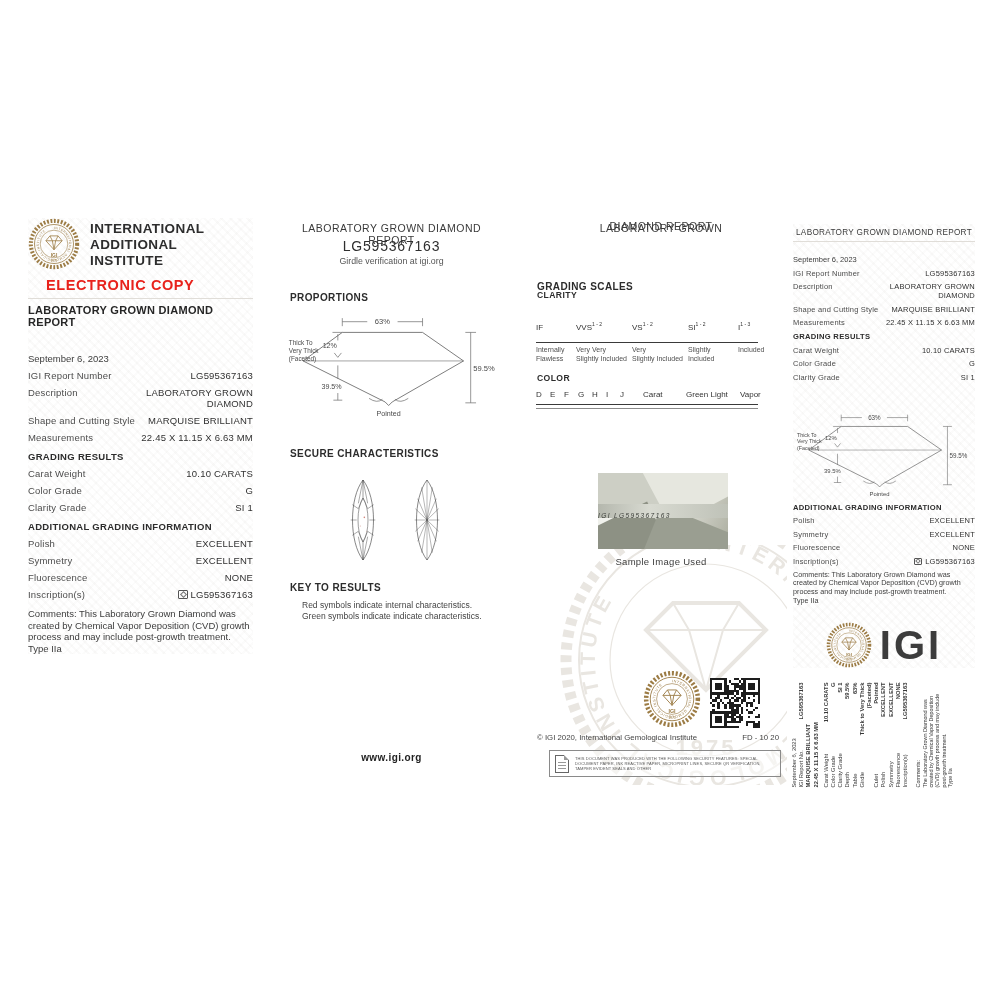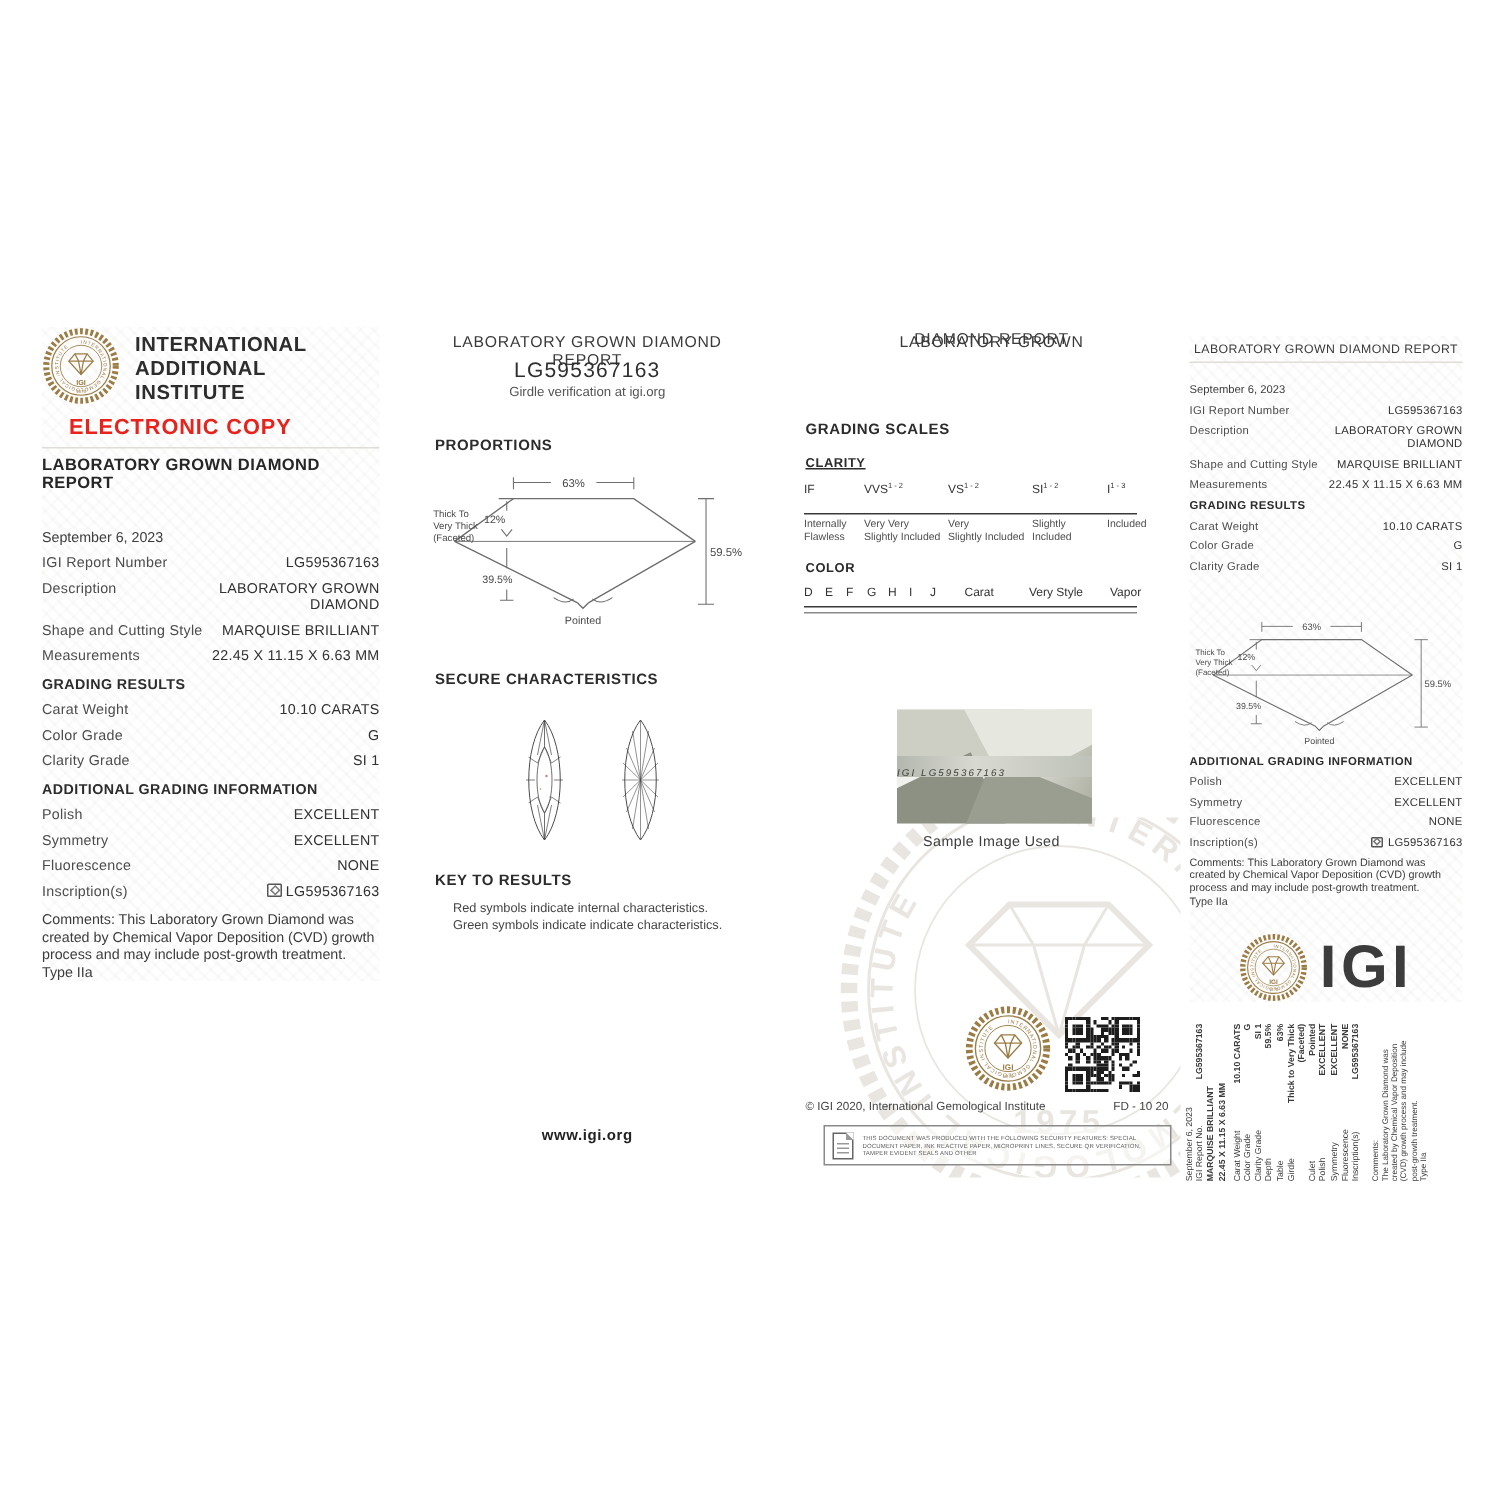--- a/index.html
+++ b/index.html
@@ -13,21 +13,21 @@
     background-image:repeating-linear-gradient(45deg,rgba(120,110,95,.035) 0 2px,transparent 2px 6px),
                      repeating-linear-gradient(-45deg,rgba(120,110,95,.025) 0 2px,transparent 2px 7px);
   }
   
   .row{display:flex;justify-content:space-between;align-items:flex-start;}
   .lbl{color:#4c4c4c;letter-spacing:.2px;}
   .val{text-align:right;color:#313131;letter-spacing:.2px;}
   .sec{font-weight:700;color:#2c2c2c;letter-spacing:.3px;}
   
   .p1{left:28px;top:218px;width:225px;font-size:9.5px;}
-  .p1-head{display:flex;align-items:center;}
+  .p1-head{display:flex;align-items:flex-start;}
   .p1-head .seal{width:52px;height:52px;flex:0 0 52px;}
   .org-name{margin-left:10px;font-weight:700;font-size:13.5px;line-height:16px;color:#2d2d2d;letter-spacing:.4px;padding-top:3px;}
   .ecopy{margin:7px 0 0 18px;color:#e8221c;font-weight:700;font-size:14.5px;letter-spacing:.6px;}
   .thin-rule{border-top:1px solid #e0ddd8;margin-top:5px;}
   .p1-title{margin-top:5px;font-weight:700;font-size:11px;color:#262626;letter-spacing:.3px;}
   .p1 .date{margin-top:25px;}
   .p1 .row{margin-top:6px;line-height:11px;}
   .p1 .sec{margin-top:8px;font-size:9.5px;}
   .p1 .comments{margin-top:8px;line-height:11.5px;color:#3c3c3c;}
   
@@ -280,21 +280,21 @@
     <text font-size="21" fill="#e9e6e1" letter-spacing="4" font-weight="bold"><textPath href="#wm-ring">INTERNATIONAL GEMOLOGICAL INSTITUTE</textPath></text>
     <text x="155" y="250" text-anchor="middle" font-size="22" fill="#e9e6e1" font-weight="bold" letter-spacing="3">1975</text>
   </svg>
 </div>
 
 <div class="panel p3" style="height:575px;">
   <div class="p3-abs p3-title" style="top:4px;">LABORATORY GROWN</div>
   <div class="p3-abs p3-title" style="top:2px;">DIAMOND REPORT</div>
 
   <div class="p3-abs p2-sec" style="left:2px;top:63px;">GRADING SCALES</div>
-  <div class="p3-abs scale-head" style="left:2px;top:85px;text-decoration:underline;">CLARITY</div>
+  <div class="p3-abs scale-head" style="left:2px;top:72px;">CLARITY</div>
 
   <div class="p3-abs cgrades">
     <span class="g cg0"><span>IF</span><sup></sup></span>
     <span class="g cg1"><span>VVS</span><sup>1 - 2</sup></span>
     <span class="g cg2"><span>VS</span><sup>1 - 2</sup></span>
     <span class="g cg3"><span>SI</span><sup>1 - 2</sup></span>
     <span class="g cg4"><span>I</span><sup>1 - 3</sup></span>
   </div>
   <div class="p3-abs crule"></div>
   <div class="p3-abs cdescs">
@@ -323,21 +323,21 @@
   <div class="p3-abs scale-head" style="left:2px;top:155px;">COLOR</div>
   <div class="p3-abs colorrow">
     <span style="left:0">D</span>
     <span style="left:14px">E</span>
     <span style="left:28px">F</span>
     <span style="left:42px">G</span>
     <span style="left:56px">H</span>
     <span style="left:70px">I</span>
     <span style="left:84px">J</span>
     <span style="left:107px">Carat</span>
-    <span style="left:150px">Very Style</span>
+    <span style="left:150px">Green Light</span>
     <span style="left:204px">Vapor</span>
   </div>
   <div class="p3-abs colrule1"></div>
   <div class="p3-abs colrule2"></div>
 
   <div class="p3-abs sample-photo">
     <i class="ph-w1"></i>
     <i class="ph-w2"></i>
     <i class="ph-d1"></i>
     <i class="ph-d2"></i>

